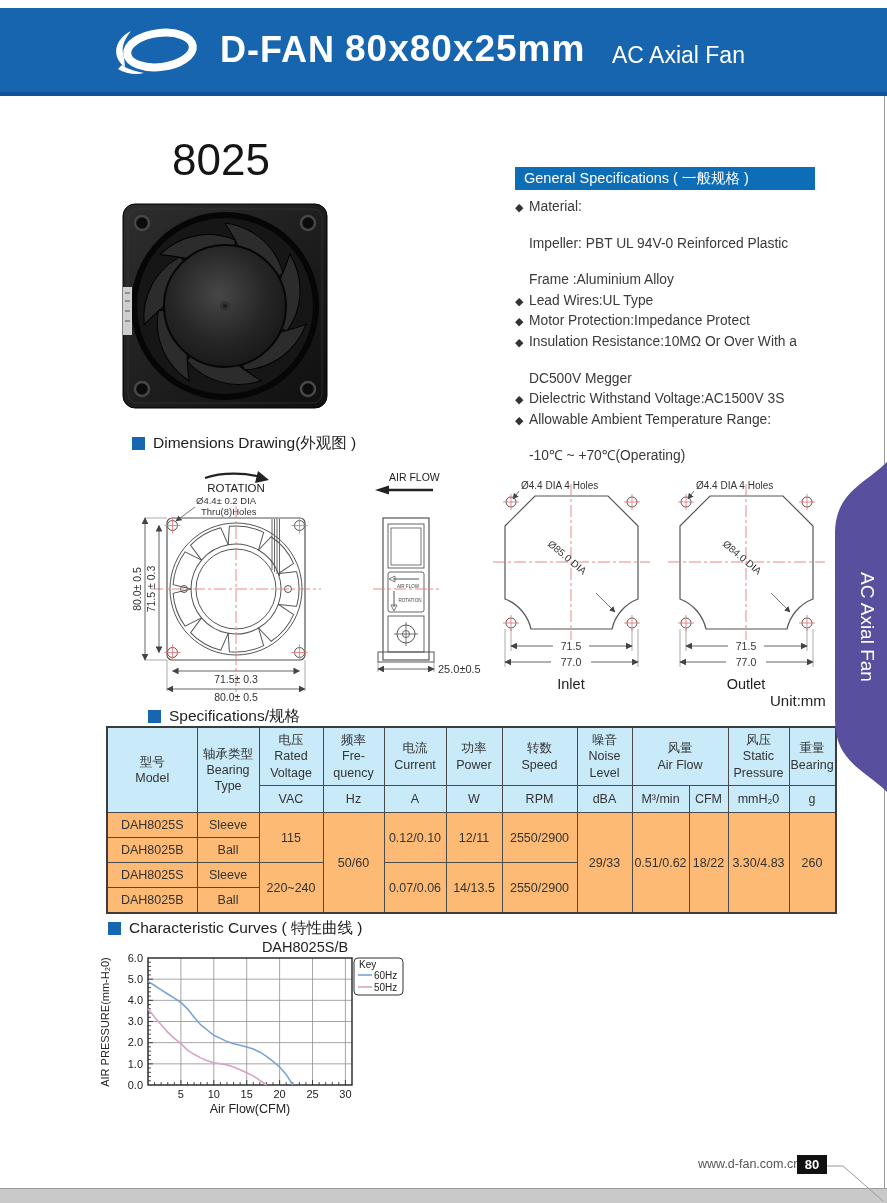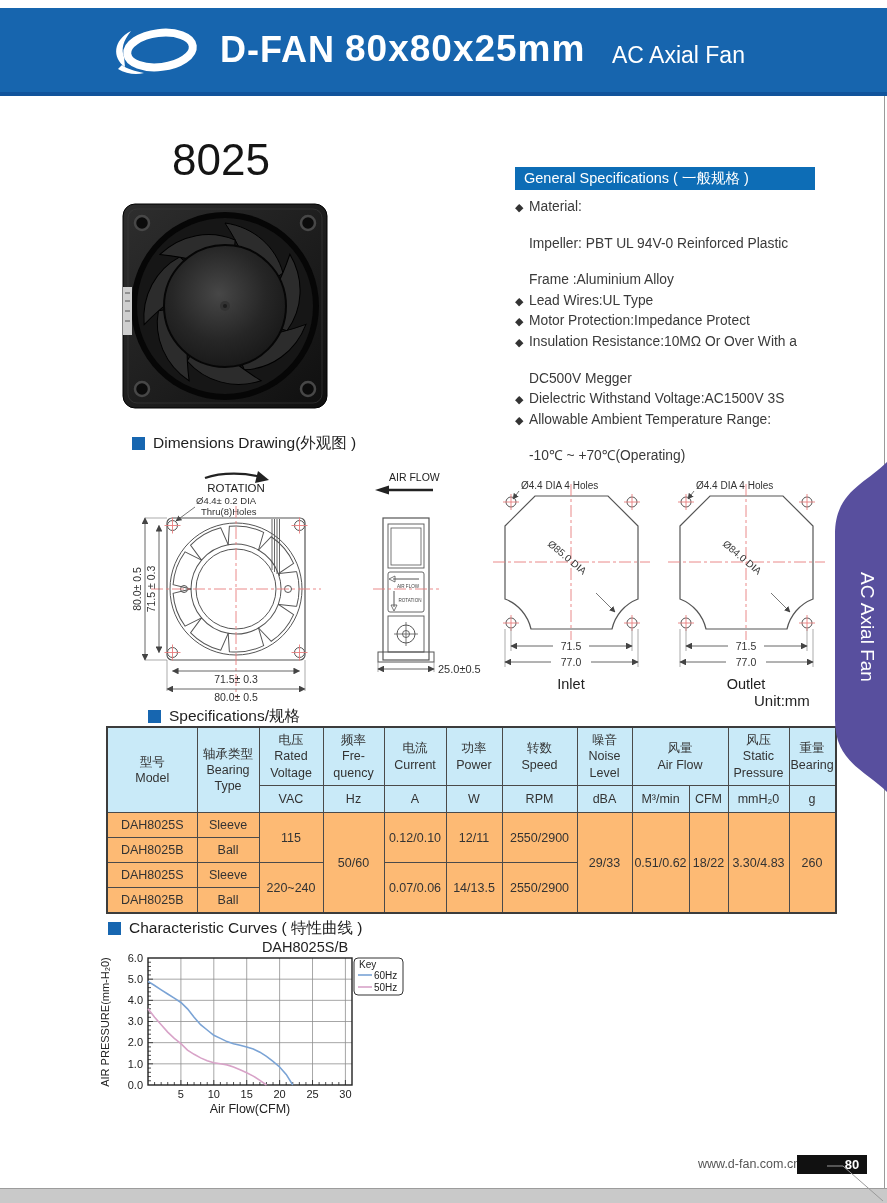--- a/index.html
+++ b/index.html
@@ -20,35 +20,35 @@
         font-size:14.5px;line-height:23px;padding-left:9px;box-sizing:border-box;}
   .gs-list{position:absolute;left:515px;top:197px;width:330px;font-size:13.8px;line-height:20.6px;color:#3a3a3a;}
   .spec-line{display:flex;}
   .spec-line .bullet{width:14px;flex:none;font-size:11px;color:#333;}
   .spec-line.cont{padding-left:14px;margin-top:16px;}
   
   .sec-heading{position:absolute;display:flex;align-items:center;font-size:15.5px;color:#1d1d1d;}
   .sec-heading .sq{width:13px;height:13px;background:#1766b0;margin-right:8px;flex:none;}
   
   .dims-svg{position:absolute;left:95px;top:458px;}
-  .unit-note{position:absolute;left:754px;top:692px;font-size:15px;color:#222;}
+  .unit-note{position:absolute;left:770px;top:692px;font-size:15px;color:#222;}
   
   .spec-table{position:absolute;left:106px;top:726px;border-collapse:collapse;table-layout:fixed;
         text-align:center;border:2px solid #3c3c3c;}
   .spec-table th,.spec-table td{border:1px solid #4a4a4a;padding:0 1px;font-weight:normal;}
   .spec-table thead th{background:#c9eaf8;white-space:pre-line;font-size:12.5px;line-height:1.3;color:#333;}
   .spec-table thead tr.r1 th{height:57px;}
   .spec-table thead tr.r2 th{height:26px;}
   .spec-table tbody td{height:24px;font-size:12.5px;color:#333;background:#fdba74;}
   
   .chart-svg{position:absolute;left:95px;top:936px;}
   
   .footer-site{position:absolute;left:698px;top:1157px;font-size:12.5px;color:#555;}
   .footer-page{position:absolute;left:797px;top:1155px;width:30px;height:19px;background:#111;color:#fff;
-        font-size:13px;font-weight:bold;text-align:center;line-height:19px;padding-left:40px;}
+        font-size:13px;font-weight:bold;text-align:center;line-height:19px;}
   .footer-line{position:absolute;left:827px;top:1160px;z-index:3;}
   .right-line{position:absolute;left:884px;top:96px;width:1px;height:1092px;background:#9a9a9a;}
   .bottom-bar{position:absolute;left:0;top:1188px;width:887px;height:15px;background:#c9c9c9;border-top:1px solid #9c9c9c;}
   
   .side-tab{position:absolute;left:835px;top:462px;z-index:2;}
 </style>
 </head>
 <body>
 
 <div class="page">

